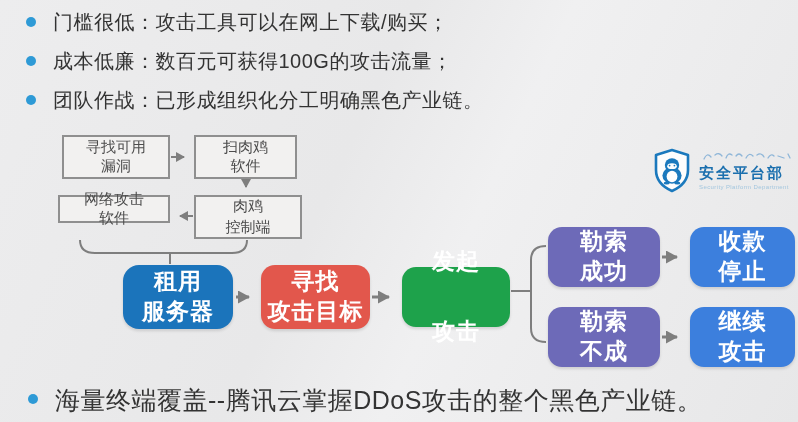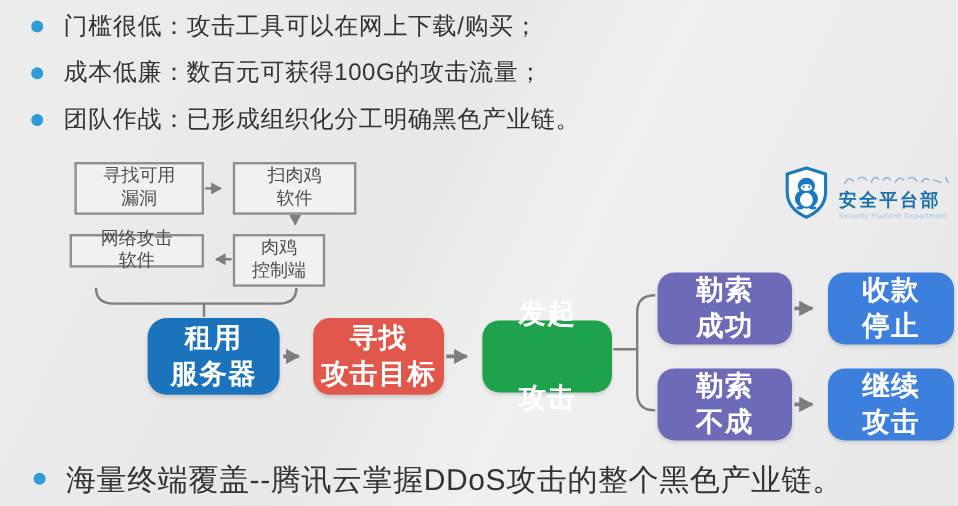--- a/index.html
+++ b/index.html
@@ -10,40 +10,40 @@
   }
   
   .bullet-list{position:absolute;left:22px;top:8px;list-style:none;margin:0;padding:0;}
   .bullet-item{display:flex;align-items:flex-start;margin-bottom:11px;}
   .bullet-dot{width:10px;height:10px;border-radius:50%;background:#2e9ad6;margin:9px 17px 0 4px;flex:0 0 auto;}
   .bullet-text{font-size:20px;line-height:28px;color:#333;font-weight:500;letter-spacing:.5px;white-space:nowrap;}
   .footer-bullet{position:absolute;left:24px;top:386px;display:flex;align-items:flex-start;}
   .footer-bullet .bullet-dot{margin-top:8px;}
   .footer-bullet .bullet-text{font-size:25px;}
   
-  .logo{position:absolute;left:652px;top:138px;display:flex;align-items:flex-end;}
+  .logo{position:absolute;left:652px;top:148px;display:flex;align-items:flex-start;}
   .logo-shield{flex:0 0 auto;}
   .logo-textcol{margin-left:7px;padding-top:2px;}
   .logo-slogan{display:block;margin:0 0 1px 2px;}
   .logo-name{font-size:15px;font-weight:bold;color:#1b6fae;letter-spacing:2px;white-space:nowrap;}
   .logo-sub{font-size:6px;color:#a3c6de;letter-spacing:.4px;margin-top:1px;white-space:nowrap;}
   
   .node{position:absolute;display:flex;flex-direction:column;align-items:center;justify-content:center;text-align:center;box-sizing:border-box;}
   .node-plain{background:#f2f1f0;border:2px solid #8f8f8f;color:#4d4d4d;font-size:15px;font-weight:500;line-height:1.25;}
   .node-colored{border-radius:14px;color:#fff;font-size:23px;font-weight:bold;line-height:1.3;letter-spacing:1px;box-shadow:0 2px 3px rgba(0,0,0,.12);}
   .c-rent{background:#1b74bb;border-radius:16px;}
   .c-target{background:#e2574c;}
   .c-launch{background:#1ea24b;}
   .c-purple{background:#6d6ab8;}
   .c-rblue{background:#3c7fdd;}
   
   .n-find-vuln{left:62px;top:135px;width:108px;height:44px;}
   .n-scan-bots{left:194px;top:135px;width:103px;height:44px;}
   .n-attack-sw{left:58px;top:195px;width:112px;height:28px;}
-  .n-bot-ctrl{left:194px;top:195px;width:77px;height:44px;}
+  .n-bot-ctrl{left:194px;top:195px;width:108px;height:44px;justify-content:space-between;}
   .n-rent{left:123px;top:265px;width:110px;height:64px;}
   .n-target{left:261px;top:265px;width:109px;height:64px;}
   .n-launch{left:402px;top:267px;width:108px;height:60px;gap:40px;}
   .n-ext-ok{left:548px;top:227px;width:112px;height:60px;}
   .n-ext-fail{left:548px;top:307px;width:112px;height:60px;}
   .n-collect{left:690px;top:227px;width:105px;height:60px;}
   .n-continue{left:690px;top:307px;width:105px;height:60px;}
   .connector-layer{position:absolute;left:0;top:0;width:798px;height:422px;pointer-events:none;}
 </style>
 </head>

